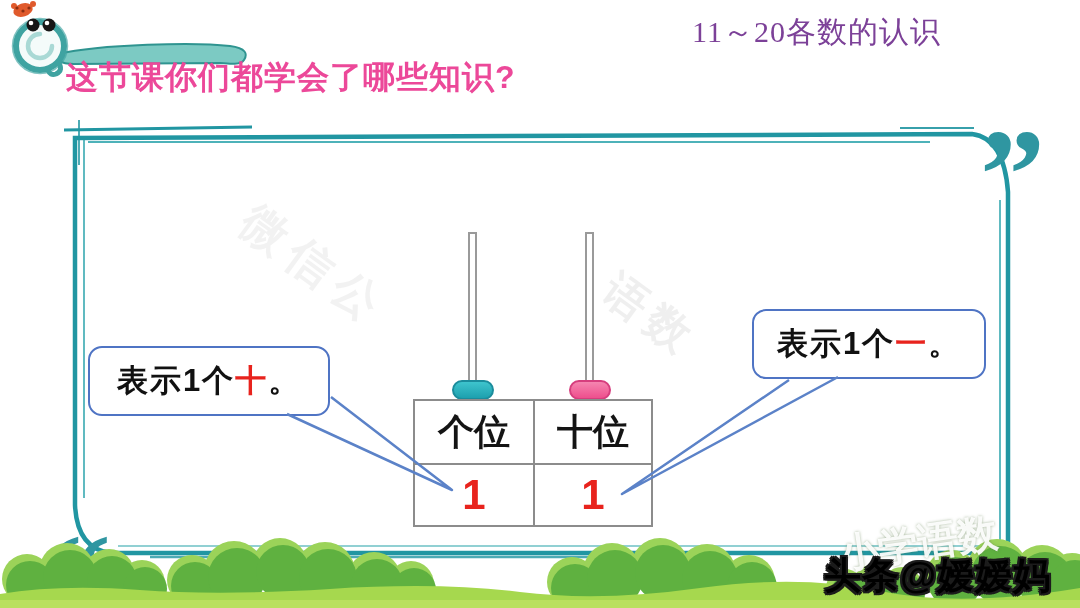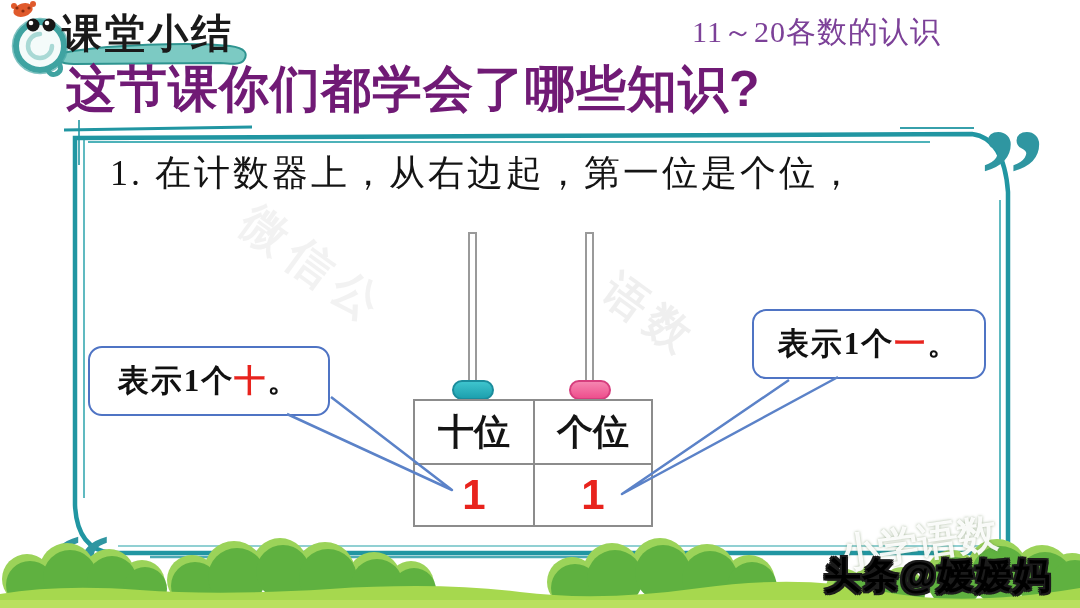--- a/index.html
+++ b/index.html
@@ -3,21 +3,21 @@
 <meta charset="utf-8">
 <style>
   html,body{margin:0;padding:0;background:#fff;}
   .slide{position:relative;width:1080px;height:608px;background:#ffffff;overflow:hidden;
          font-family:"Liberation Sans",sans-serif;}
   .abs{position:absolute;}
   
   .badge-text{left:62px;top:6px;font-size:40px;font-weight:800;letter-spacing:3px;color:#1a1a1a;z-index:2;}
   .unit-title{left:692px;top:12px;font-size:30px;letter-spacing:1px;color:#7c4198;
               font-family:"Liberation Serif",serif;z-index:2;}
-  .question{left:66px;top:56px;font-size:50px;font-weight:800;letter-spacing:1px;color:#701a75;z-index:2;}
+  .question{left:66px;top:56px;font-size:32px;font-weight:800;letter-spacing:1px;color:#ec4899;z-index:2;}
   
   .pt-line{font-family:"Liberation Serif",serif;font-weight:500;font-size:36px;
            letter-spacing:3px;color:#141414;z-index:2;}
   .pt1{left:110px;top:149px;}
   .pt2{left:110px;top:209px;}
   
   .rod{width:9px;height:158px;background:#fff;border:2px solid #9a9a9a;box-sizing:border-box;z-index:2;}
   .rod1{left:468px;top:232px;} .rod2{left:585px;top:232px;}
   .bead{width:42px;height:20px;border-radius:10px;box-sizing:border-box;z-index:2;}
   .bead-tens{left:452px;top:380px;background:linear-gradient(#3ec4cd,#1da0ae);border:2px solid #1b8c9c;}
@@ -28,21 +28,21 @@
           border:2px solid #8c8c8c;background:#fff;z-index:2;}
   .cell{display:flex;align-items:center;justify-content:center;box-sizing:border-box;}
   .cell:nth-child(2){border-left:2px solid #8c8c8c;}
   .cell:nth-child(3){border-top:2px solid #8c8c8c;}
   .cell:nth-child(4){border-left:2px solid #8c8c8c;border-top:2px solid #8c8c8c;}
   .place{font-family:"Liberation Serif",serif;font-size:36px;font-weight:600;color:#141414;}
   .value{font-size:42px;font-weight:800;color:#e8231d;}
   
   .bubble{box-sizing:border-box;background:#fff;border:2.5px solid #4f74c4;border-radius:14px;
           display:flex;align-items:center;justify-content:center;z-index:2;
-          font-family:Liberation Serif, serif;font-size:31px;font-weight:700;color:#111;letter-spacing:2px;}
+          font-family:Liberation Sans, sans-serif;font-size:31px;font-weight:700;color:#111;letter-spacing:2px;}
   .bubble .hl{color:#e8231d;}
   .bubble-left{left:88px;top:346px;width:242px;height:70px;}
   .bubble-right{left:752px;top:309px;width:234px;height:70px;}
   
   .wm-diag{font-family:"Liberation Serif",serif;font-weight:700;z-index:1;white-space:nowrap;}
   .wm1{left:230px;top:235px;font-size:46px;letter-spacing:10px;color:rgba(130,130,130,0.10);
        transform:rotate(36deg);}
   .wm2{left:598px;top:286px;font-size:44px;letter-spacing:8px;color:rgba(130,130,130,0.13);
        transform:rotate(36deg);}
   .wm-faint{left:838px;top:516px;font-size:40px;font-weight:800;color:rgba(255,255,255,0.92);
@@ -147,34 +147,32 @@
       <circle cx="27" cy="4" r="3" fill="#e05a2c"></circle>
     <ellipse cx="17" cy="10" rx="10" ry="6.5" fill="#e05a2c" transform="rotate(-18 17 10)"></ellipse>
     <circle cx="11" cy="8" r="1.6" fill="#8c2f12"></circle>
       <circle cx="17" cy="11" r="1.6" fill="#8c2f12"></circle>
       <circle cx="23" cy="8" r="1.6" fill="#8c2f12"></circle>
     <circle cx="27" cy="25" r="6.5" fill="#161616"></circle>
       <circle cx="43" cy="25" r="6.5" fill="#161616"></circle>
     <circle cx="25" cy="23" r="2.3" fill="#fff"></circle>
       <circle cx="41" cy="23" r="2.3" fill="#fff"></circle>
   </svg>
-  <div class="abs badge-text">课堂小结</div>
   <div class="abs unit-title">11～20各数的认识</div>
   <div class="abs question">这节课你们都学会了哪些知识?</div>
 
-  <div class="abs pt-line pt1">1. 在计数器上，从右边起，第一位是个位，</div>
 
   <div class="abs rod rod1"></div>
   <div class="abs rod rod2"></div>
   <div class="abs bead bead-tens"></div>
   <div class="abs bead bead-ones"></div>
 
   <div class="abs ctable">
+    <div class="cell place">个位</div>
     <div class="cell place">十位</div>
-    <div class="cell place">个位</div>
     <div class="cell value">1</div>
     <div class="cell value">1</div>
   </div>
 
   <div class="abs bubble bubble-left">
     <span>表示1个</span>
       <span class="hl">十</span>
       <span>。</span>
   </div>
   <div class="abs bubble bubble-right">

